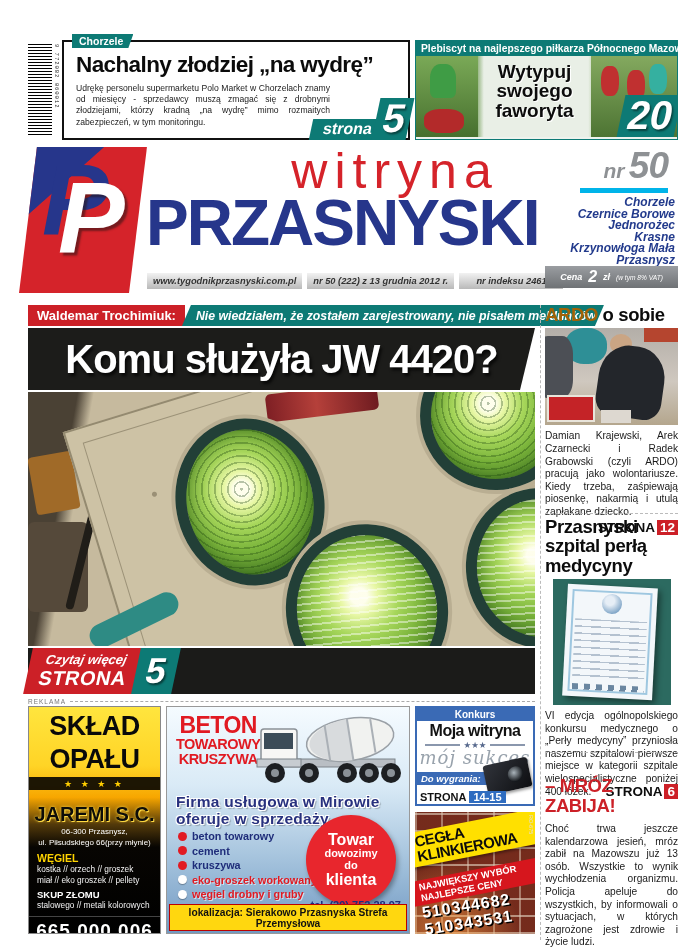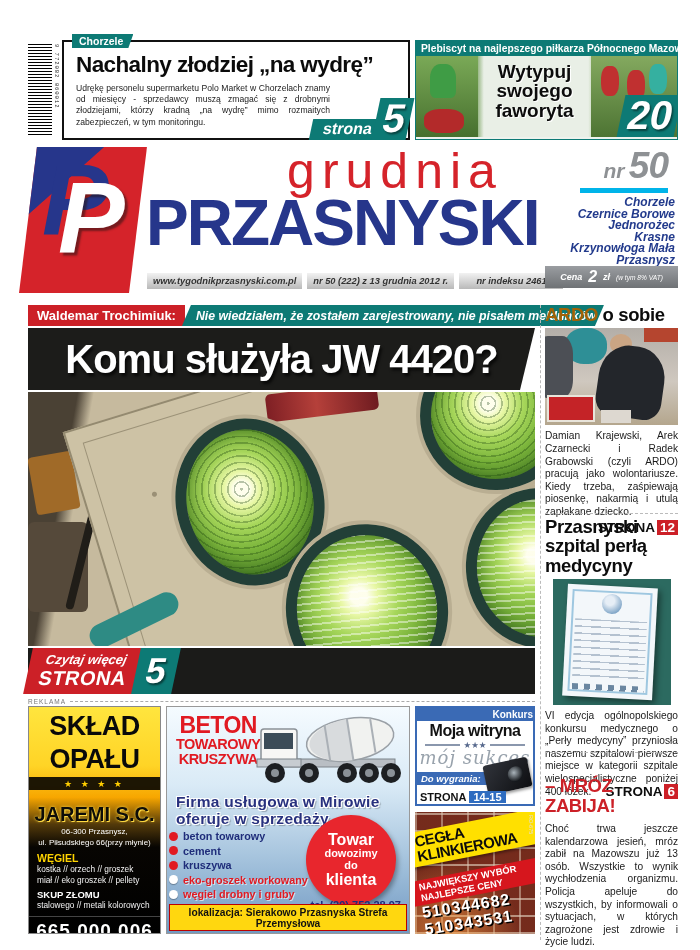--- a/index.html
+++ b/index.html
@@ -169,37 +169,37 @@
   .ad-fuel .phone { color:#fff; font-weight:800; font-size:19px; letter-spacing:1px; margin-top:6px; border-top:1px solid #444; padding-top:3px; }
 
   .ad-concrete { position:absolute; left:166px; top:706px; width:244px; height:228px; border:1px solid #999; position:absolute; overflow:hidden;
     background:linear-gradient(180deg,#f5fbff 0,#d9eaf6 35%,#9dbdd9 72%,#7299c2 100%); }
   .beton-title { position:absolute; left:9px; top:7px; color:#e11a22; font-weight:800; line-height:1.02; text-align:center; }
   .beton-title .b1 { font-size:23px; letter-spacing:-0.5px; }
   .beton-title .b2 { font-size:14.5px; letter-spacing:-0.5px; }
   .truck-image { position:absolute; right:4px; top:2px; }
   .intro { position:absolute; left:9px; top:86px; color:#28317e; font-weight:800; font-size:15.5px; line-height:1.1; letter-spacing:.3px;
     text-shadow:-1px -1px 0 #fff,1px -1px 0 #fff,-1px 1px 0 #fff,1px 1px 0 #fff,2px 2px 1px rgba(0,0,0,.25); }
-  .bullets { position:absolute; left:2px; top:122px; }
+  .bullets { position:absolute; left:11px; top:122px; }
   .bullet-row { display:flex; align-items:center; gap:5px; height:14.5px; font-weight:800; font-size:10.8px; }
   .bullet-dot { width:9px; height:9px; border-radius:50%; flex:0 0 9px; }
   .bullet-row.red-dot .bullet-dot { background:#e11a22; }
   .bullet-row.red-dot .bullet-label { color:#1f2d7a; }
   .bullet-row.white-dot .bullet-dot { background:#fff; box-shadow:0 1px 1px rgba(0,0,0,.3); }
   .bullet-row.white-dot .bullet-label { color:#e11a22; text-shadow:1px 1px 0 rgba(255,255,255,.6); }
   .badge { position:absolute; right:13px; top:108px; width:90px; height:90px; border-radius:50%; background:#e8262d;
     color:#fff; display:flex; flex-direction:column; align-items:center; justify-content:center; line-height:1.05;
     box-shadow:2px 3px 5px rgba(0,0,0,.35); }
   .badge .g1 { font-size:16px; font-weight:800; } .badge .g2 { font-size:11px; font-weight:bold; } .badge .g4 { font-size:16px; font-weight:800; }
   .ad-tel { position:absolute; right:8px; bottom:22px; color:#1f2d7a; font-weight:800; font-size:11px; }
   .location-bar { position:absolute; left:2px; right:2px; bottom:2px; background:#ffd70f; border:1px solid #b00;
     text-align:center; font-weight:800; font-size:10.2px; color:#111; padding:1.5px 0; }
 
   .ad-contest { position:absolute; left:415px; top:706px; width:120px; height:100px; border:2px solid #3a6ab5; background:#fff; overflow:hidden; }
-  .contest-kicker { background:#3a6ab5; color:#fff; font-weight:bold; font-size:10px; text-align:right; padding:1px 0; }
+  .contest-kicker { background:#3a6ab5; color:#fff; font-weight:bold; font-size:10px; text-align:center; padding:1px 0; }
   .contest-title { text-align:center; font-size:16px; font-weight:800; letter-spacing:-0.5px; margin-top:1px; }
   .stars-row { display:flex; align-items:center; gap:4px; margin:0 8px; color:#56688c; font-size:8.5px; justify-content:center; }
   .stars-row::before,.stars-row::after { content:""; flex:1; border-top:2.5px solid #8a97ad; }
   .contest-sub { text-align:center; font-family:"DejaVu Serif", serif; font-style:italic; font-size:18px; color:#98a2ac; letter-spacing:1px;
     margin-top:-3px; }
   .prize-label { display:inline-block; background:#3a6ab5; color:#fff; font-weight:bold; font-style:italic; font-size:9.5px; padding:1px 9px 1px 4px;
     margin-top:1px; }
   .camera-image { position:absolute; right:3px; bottom:13px; width:45px; height:30px; border-radius:3px; transform:rotate(-12deg);
     background:linear-gradient(135deg,#31343b,#0d0e11); box-shadow:1px 2px 3px rgba(0,0,0,.4); }
   .camera-image::after { content:""; position:absolute; right:6px; top:7px; width:16px; height:16px; border-radius:50%;
@@ -250,21 +250,21 @@
         <span class="big-num">20</span>
       </div>
     </div>
   </div>
 
   <div class="logo">
     <div class="logo-red"></div>
     <div class="logo-p-back">P</div>
     <div class="logo-p-front">P</div>
   </div>
-  <div class="title-script">grudnia</div>
+  <div class="title-script">witryna</div>
   <div class="title-main">PRZASNYSKI</div>
   <div class="info-bar">
     <div class="info-cell c1">www.tygodnikprzasnyski.com.pl</div>
     <div class="info-cell c2">nr 50 (222) z 13 grudnia 2012 r.</div>
     <div class="info-cell c3">nr indeksu 246190</div>
   </div>
   <div class="issue-no">
     <span class="lbl">nr</span>
     <span class="num">50</span>
   </div>

